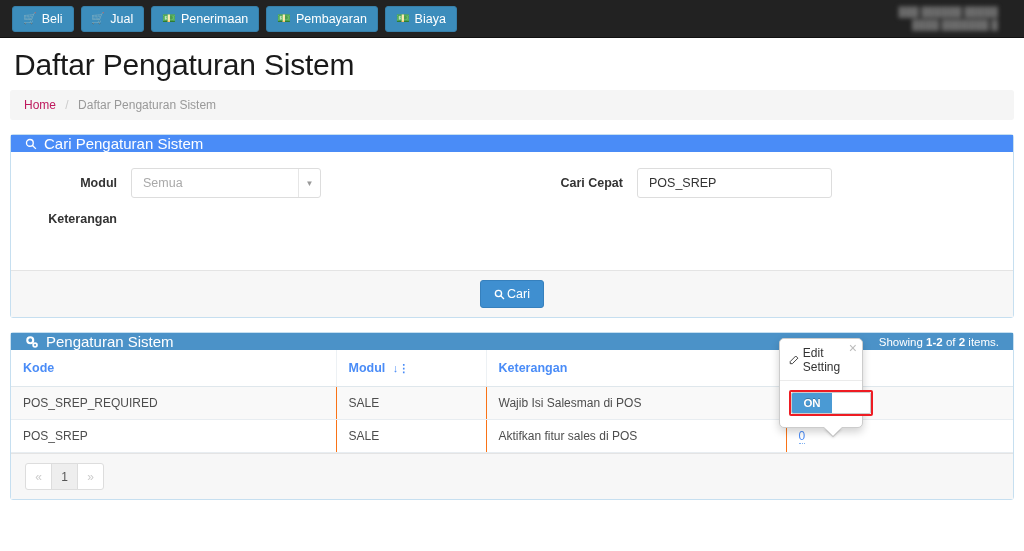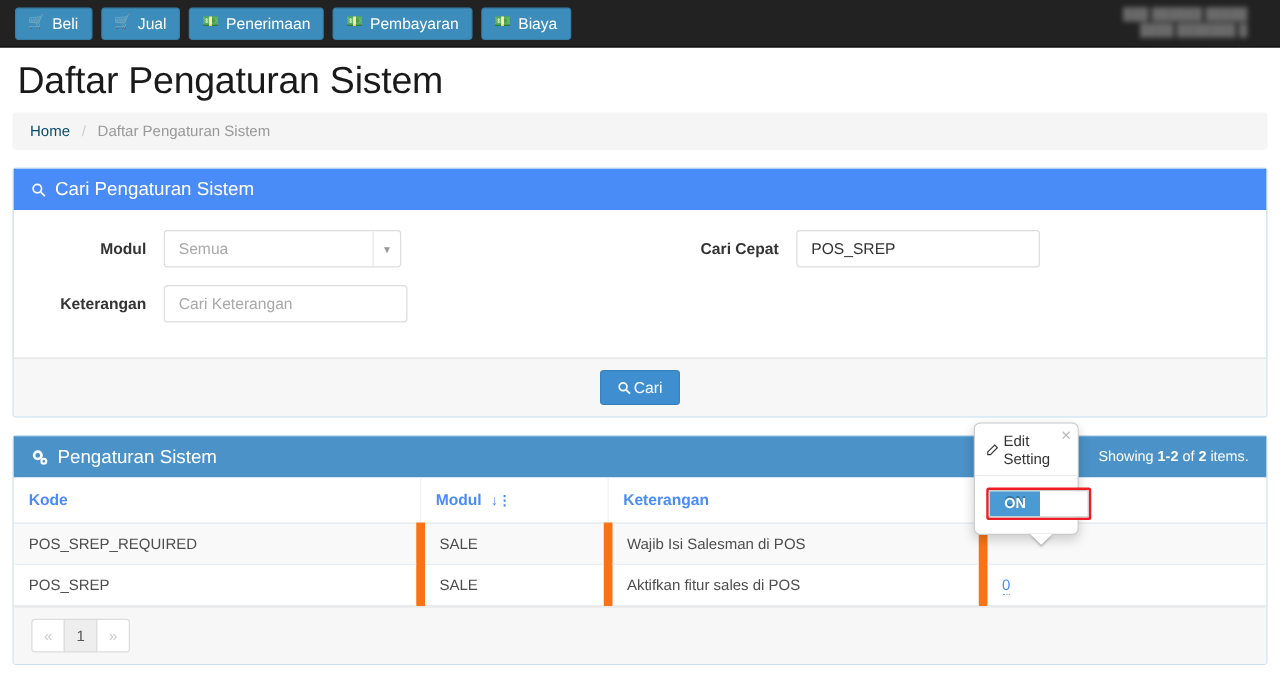--- a/index.html
+++ b/index.html
@@ -45,32 +45,32 @@
   .page-title{
     font-size:30px; font-weight:normal; color:#1a1a1a;
     padding:10px 0 8px 14px; margin:0;
     letter-spacing:-0.2px;
   }
   .breadcrumb{
     margin:0 10px; padding:8px 14px;
     background:#f5f5f5; border-radius:3px;
     font-size:12px; color:#999999;
   }
-  .breadcrumb a{ color:#0c4a6e; text-decoration:none; }
+  .breadcrumb a{ color:#be185d; text-decoration:none; }
   .breadcrumb .sep{ color:#cccccc; padding:0 6px; }
 
   
   .panel{
     margin:14px 10px 0 10px;
     border:1px solid #c6dff0;
     border-radius:3px;
     background:#ffffff;
   }
   .panel-heading{
-    height:33px; display:flex; align-items:center;
+    height:17px; display:flex; align-items:center;
     padding:0 14px; color:#ffffff; font-size:15px;
   }
   .panel-heading.search{ background:#4a8cf7; }
   .panel-heading.result{ background:#4b92c8; justify-content:space-between; }
   .panel-heading .ttl{ display:flex; align-items:center; gap:7px; }
 
   .badge-showing{
     font-size:11.5px; color:#ffffff; font-weight:normal;
   }
   .badge-showing b{ font-weight:bold; }
@@ -121,21 +121,21 @@
     border-right:1px solid #edf1f4;
     background:#ffffff;
     white-space:nowrap;
   }
   thead th:last-child{ border-right:none; }
   .sort-ico{ margin-left:4px; color:#4a8cf7; font-size:11px; }
   tbody td{
     font-size:12px; color:#4d4d4d;
     padding:9px 12px;
     border-bottom:1px solid #e8edf1;
-    border-right:7px solid #f97316;
+    border-right:1px solid #f97316;
     vertical-align:middle;
   }
   tbody td:last-child{ border-right:none; }
   tbody tr.odd td{ background:#f9f9f9; }
   tbody tr.even td{ background:#ffffff; }
   .col-kode{ width:325px; }
   .col-modul{ width:150px; }
   .col-ket{ width:300px; }
   .link-val{
     color:#4a8cf7; font-size:12px;
@@ -283,23 +283,20 @@
         <div class="f-label wide">Cari Cepat</div>
         <div class="ctrl inp-cepat">
           <span>POS_SREP</span>
         </div>
       </div>
     </div>
 
     <div class="form-row">
       <div class="col-half">
         <div class="f-label">Keterangan</div>
-        <div class="ctrl inp-ket ph">
-          <span>Cari Keterangan</span>
-        </div>
       </div>
       <div class="col-half"></div>
     </div>
   </div>
 
   <div class="form-footer">
     <div class="btn-cari">
       <svg width="11" height="11" viewBox="0 0 16 16">
         <circle cx="6.5" cy="6.5" r="4.5" fill="none" stroke="#fff" stroke-width="2"></circle>
         <line x1="10" y1="10" x2="14.5" y2="14.5" stroke="#fff" stroke-width="2"></line>

